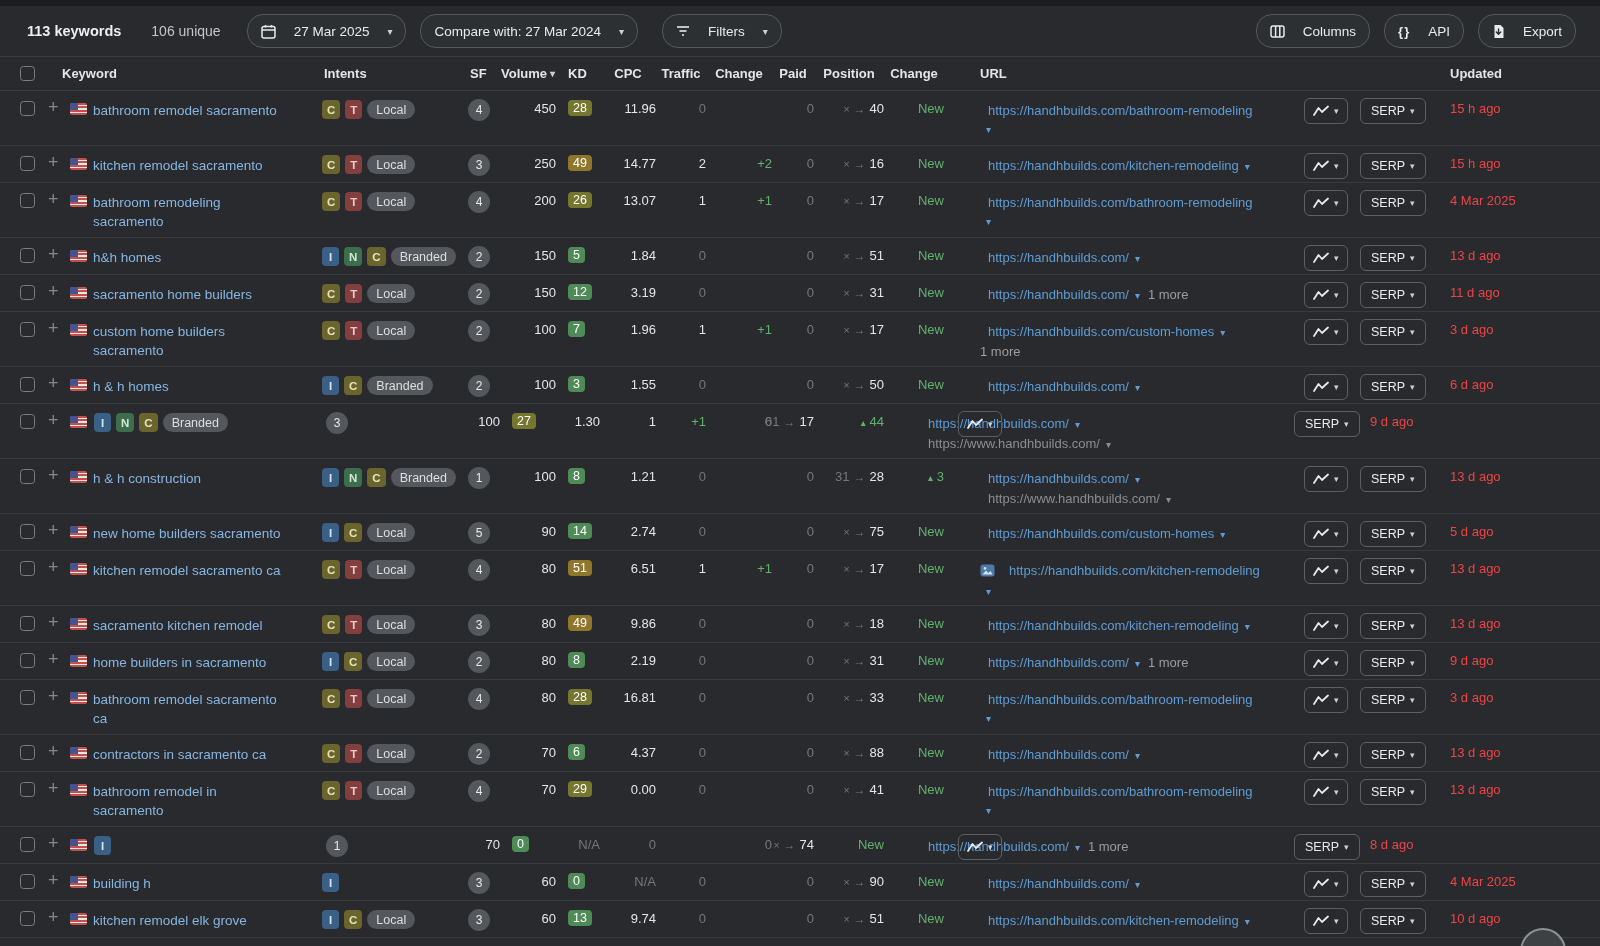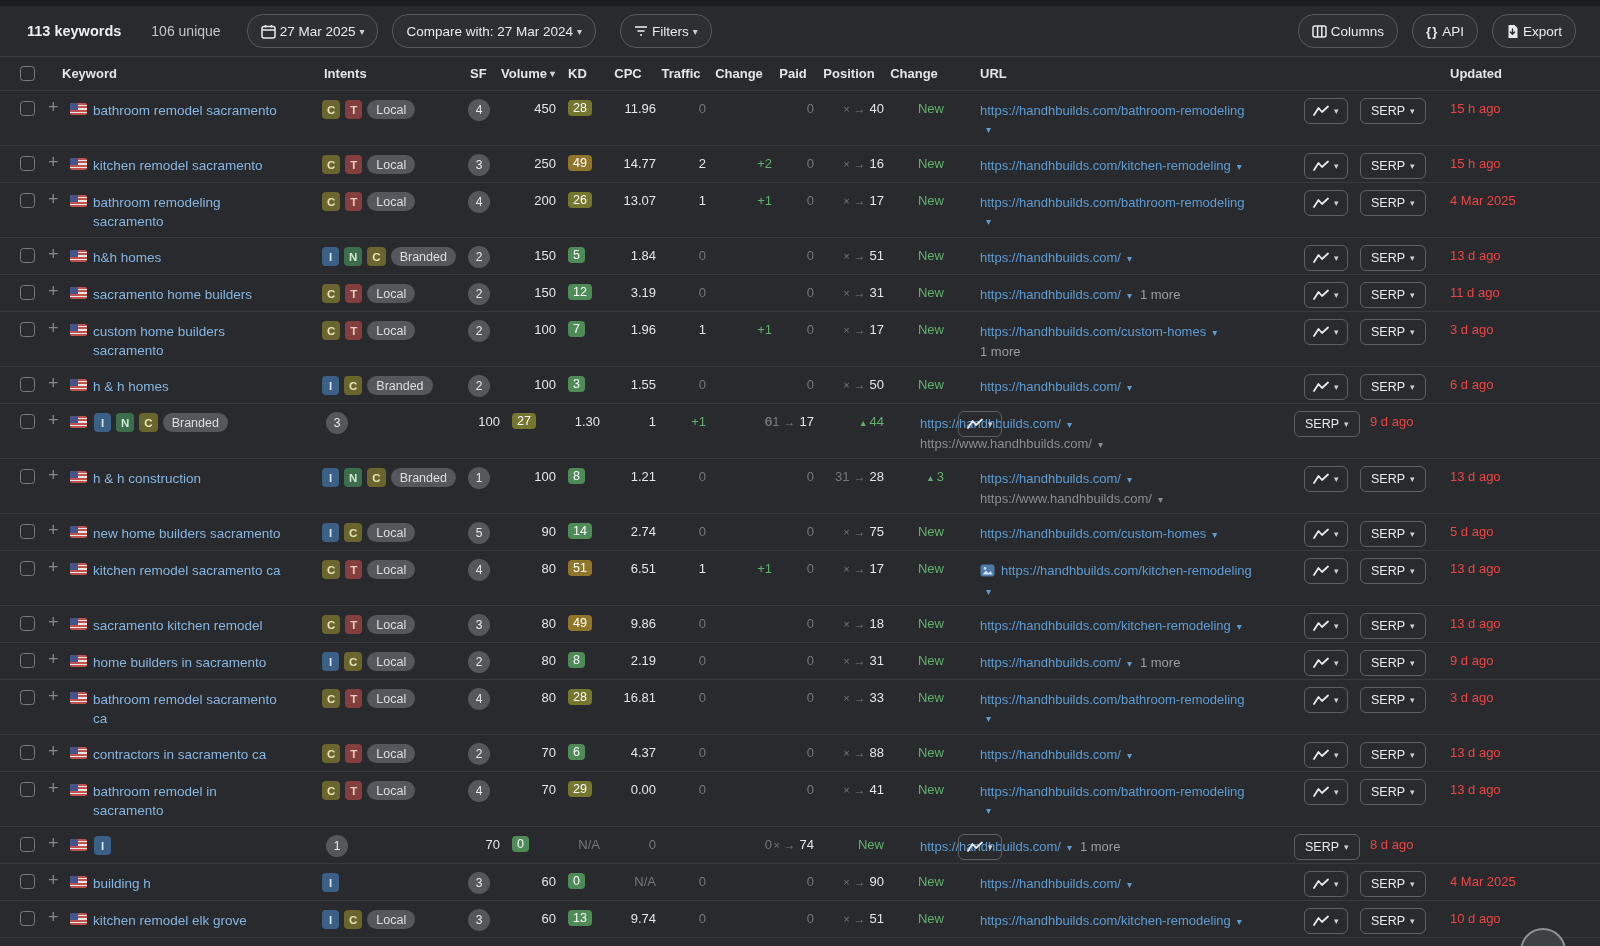--- a/index.html
+++ b/index.html
@@ -14,21 +14,21 @@
 
   
   .toolbar {
     display:flex; align-items:center;
     padding:8px 24px 8px 27px;
     border-bottom:1px solid #3a3d41;
   }
   .kcount { font-weight:bold; font-size:14.5px; color:#eceeef; }
   .ucount { margin-left:30px; font-size:14px; color:#c3c6c8; }
   .tbtn {
-    display:inline-flex; align-items:center; gap:4px;
+    display:inline-flex; align-items:center; gap:18px;
     background:#2d3033; border:1px solid #55595d; border-radius:16px;
     color:#e8eaec; font-size:13.5px; height:34px; padding:16px 13px;
     cursor:pointer; font-family:inherit; white-space:nowrap;
   }
   .tb-date { margin-left:26px; }
   .tb-compare { margin-left:14px; }
   .tb-filters { margin-left:24px; }
   .t-right { margin-left:auto; display:flex; gap:14px; }
   .caret { font-size:10px; color:#cdd0d2; }
   .ticon { display:inline-flex; align-items:center; }
@@ -111,21 +111,21 @@
   .c-cpc, .c-traffic, .c-chg, .c-paid, .c-pchg { text-align:right; }
   .muted { color:#74787b; }
   .green { color:#63b16c; }
   .c-pos { display:flex; justify-content:flex-end; gap:4px; align-items:baseline; }
   .pos-x { color:#74787b; font-size:10.5px; }
   .pos-prev { color:#74787b; }
   .pos-arrow { color:#74787b; font-size:12px; }
   .up-tri { font-size:8.5px; margin-right:2px; }
   .c-url { padding-left:36px; line-height:19px; }
   .url-line { white-space:nowrap; }
-  .url-line a { color:#5f9cd4; text-decoration:none; cursor:pointer; }
+  .url-line a { color:#5f9cd4; text-decoration:none; cursor:pointer;margin-left:8px; }
   .u-caret { color:#5f9cd4; font-size:10px; margin-left:6px; cursor:pointer; }
   .caret-line { line-height:17px; }
   .muted-line a, .muted-line .u-caret { color:#8b8e91; }
   .u-more { color:#9b9ea1; margin-left:8px; cursor:pointer; }
   .more-line { color:#9b9ea1; cursor:pointer; }
   .u-img { margin-right:6px; vertical-align:-2px; display:inline-block; }
   .c-chart { padding-top:7px; }
   .c-serp { padding-top:7px; }
   .mini-btn {
     height:26px; background:transparent; border:1px solid #5c6064; border-radius:6px;

